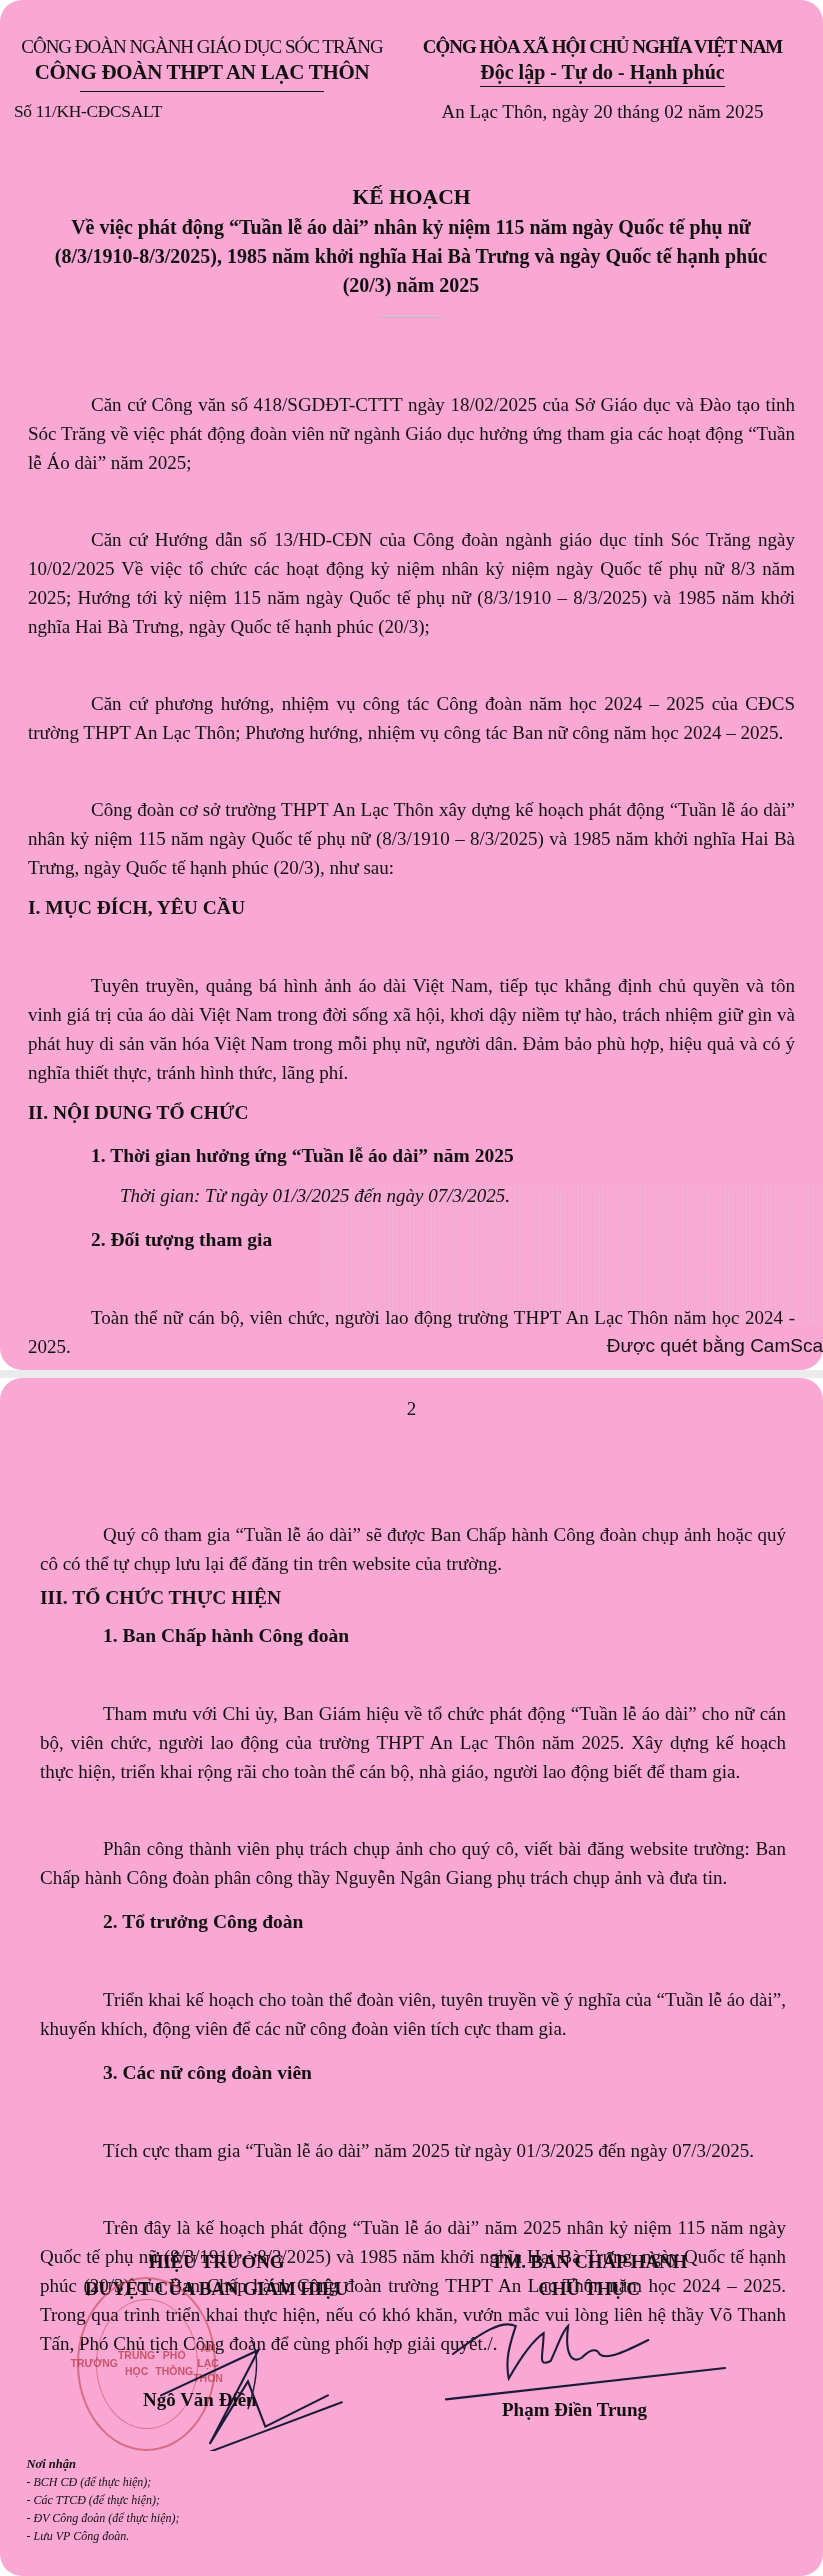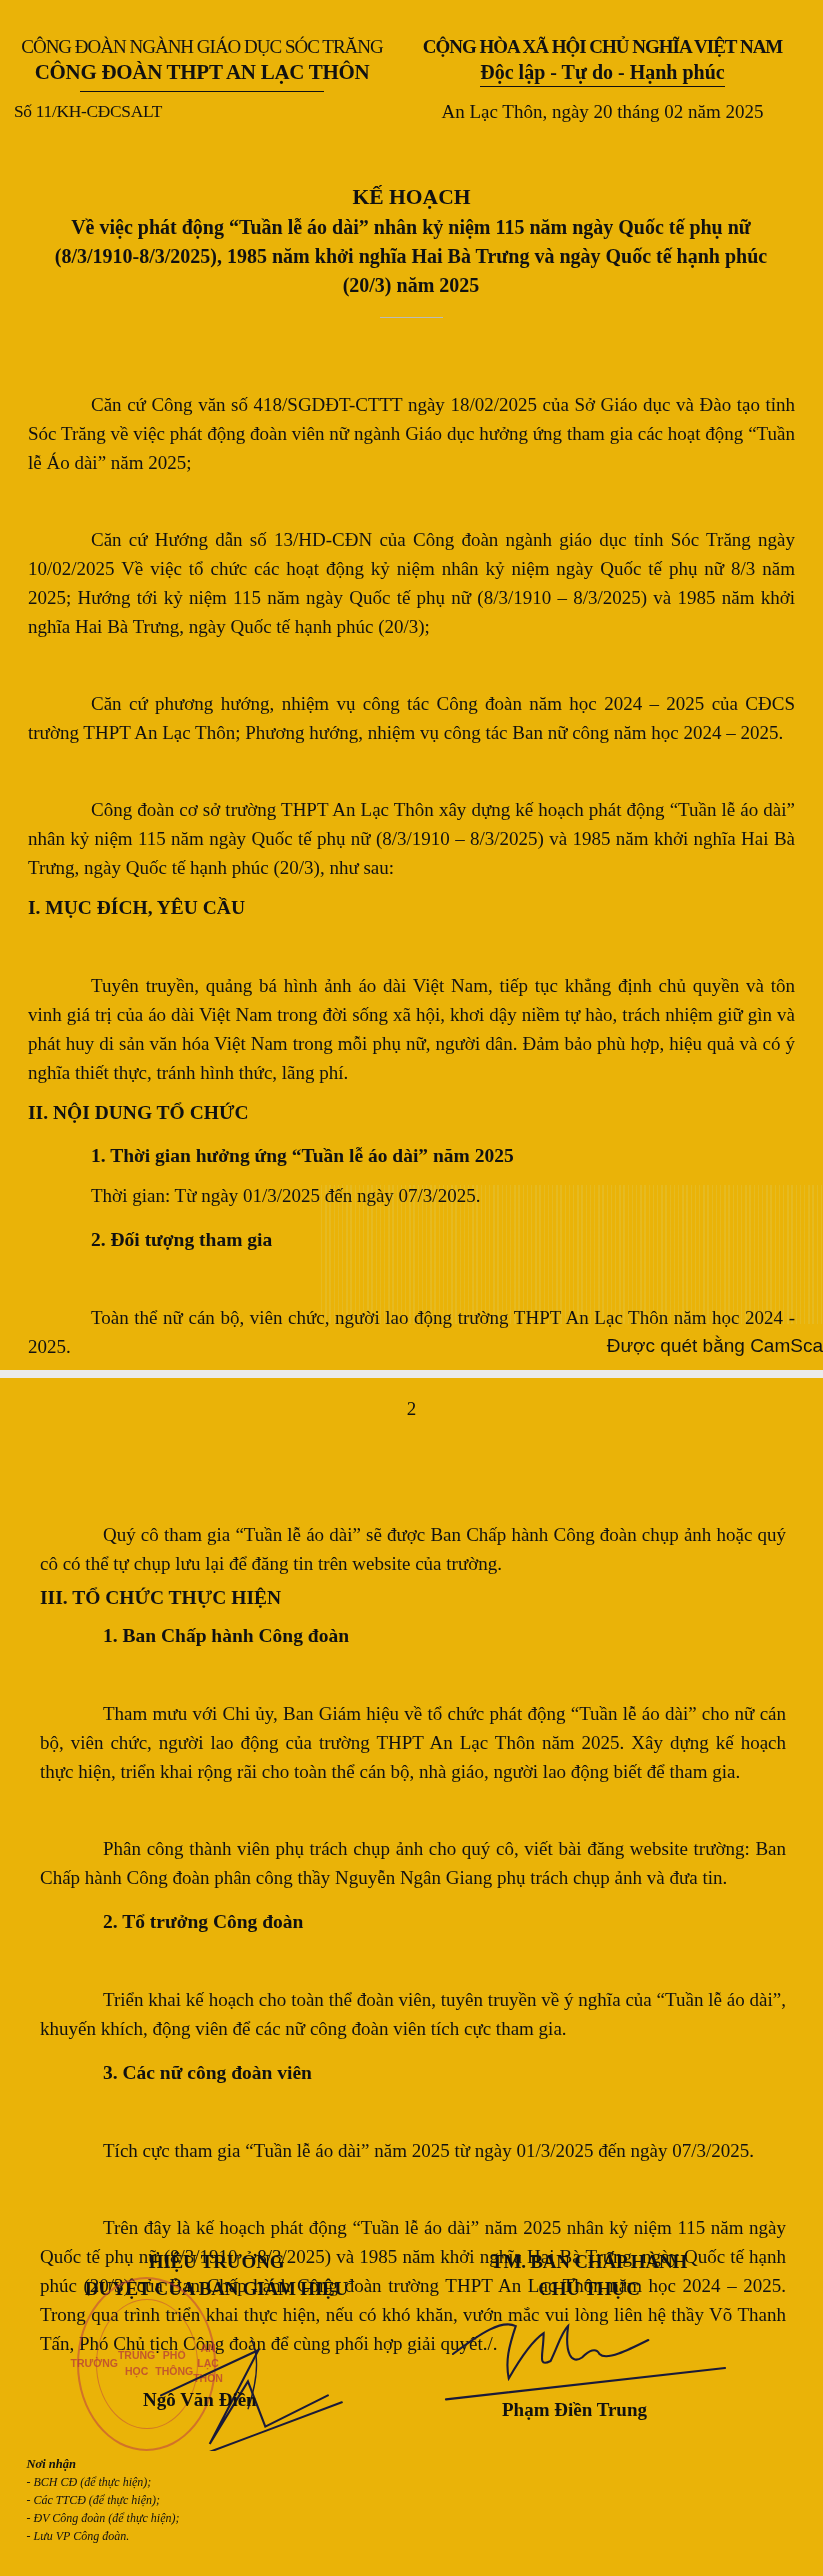--- a/index.html
+++ b/index.html
@@ -8,21 +8,22 @@
     font-family: "Liberation Serif", "DejaVu Serif", serif;
     color: #111111;
     position: relative;
     height: 2576px;
     overflow: hidden;
   }
   .page {
     position: absolute;
     left: 0;
     width: 823px;
-    background: #eab308;
+    background: #f9a8d4;
+    border-radius: 22px;
   }
   #page1 { top: 0; height: 1370px; }
   #page2 { top: 1378px; height: 1198px; }
   .page-sep {
     position: absolute; left: 0; top: 1370px; width: 823px; height: 8.4px;
     background: #ebebeb;
   }
   
   .hdr-left, .hdr-right {
     position: absolute; text-align: center;
@@ -39,21 +40,21 @@
 
   .title { position: absolute; top: 183px; left: 0; width: 823px; text-align: center; font-size: 21.6px; font-weight: bold; line-height: 28px; }
   .subtitle { position: absolute; top: 213px; left: 33px; width: 756px; text-align: center; font-size: 20px; font-weight: bold; line-height: 29px; }
   .subtitle-rule { position: absolute; top: 317px; left: 380px; width: 63px; height: 0.7px; background: #bbb; }
 
   .body-block { position: absolute; left: 28px; width: 767px; font-size: 19px; line-height: 29px; text-align: justify; }
   .indent { text-indent: 63px; margin-top: 48px; }
   .para { margin-bottom: 14px; }
   .heading { font-weight: bold; font-size: 19.5px; line-height: 31px; margin-bottom: 12.5px; }
   .subheading { font-weight: bold; font-size: 19.5px; line-height: 31px; margin-left: 63px; margin-bottom: 9.8px; }
-  .plain-indent { margin-left: 63px; }
+  .plain-indent { margin-left: 92px; font-style: italic; }
 
   .camscanner { position: absolute; right: 0; top: 1335px; font-family: "Liberation Sans", "DejaVu Sans", sans-serif; font-size: 19px; color: #111; white-space: nowrap; }
   .scan-noise { position: absolute; left: 321px; top: 1185px; width: 503px; height: 139px;
     background: repeating-linear-gradient(90deg, rgba(200,235,215,0.12) 0 1.4px, rgba(255,255,255,0) 1.4px 4.2px); }
 
   
   .page-num { position: absolute; top: 19.5px; left: 0; width: 823px; text-align: center; font-size: 19px; }
   .p2-block { position: absolute; left: 40px; width: 746px; font-size: 19px; line-height: 29px; text-align: justify; }
   .sig-left, .sig-right { position: absolute; text-align: center; }
   .sig-left { left: 42px; width: 349px; top: 871px; }

